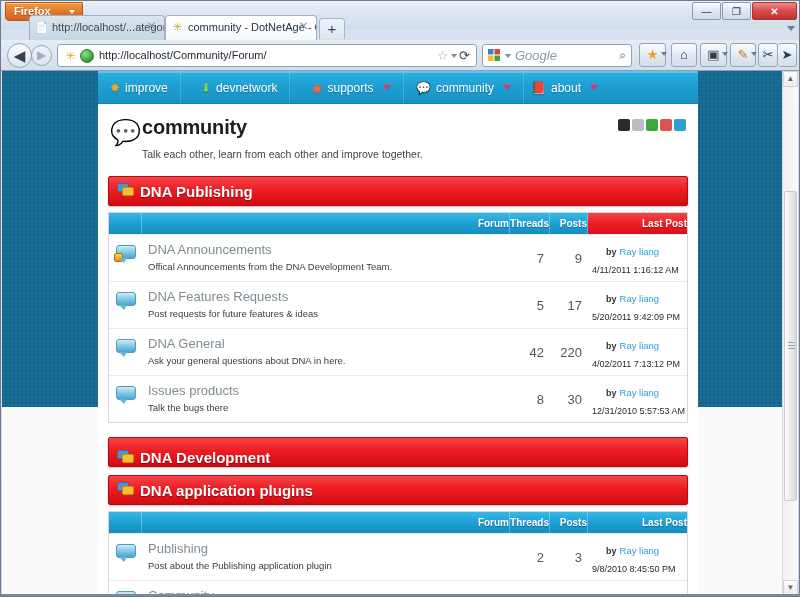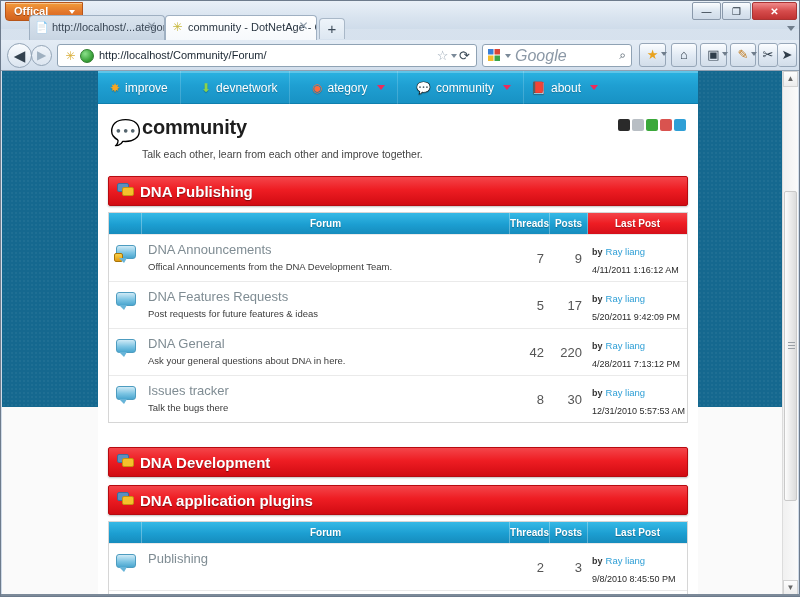--- a/index.html
+++ b/index.html
@@ -147,21 +147,21 @@
   #searchbar .se-icon {
     position: absolute; left: 4px; top: 3px; width: 15px; height: 15px;
   }
   #searchbar .se-caret {
     position: absolute; left: 22px; top: 9px;
     border-left: 3px solid transparent; border-right: 3px solid transparent;
     border-top: 4px solid #7b8a99;
   }
   #searchbar .se-text {
     position: absolute; left: 32px; top: 0; height: 28px; line-height: 21px;
-    font-size: 16px; font-style: italic; color: #8b98a6;
+    font-size: 13px; font-style: italic; color: #8b98a6;
   }
   #searchbar .se-mag {
     position: absolute; right: 5px; top: 3px; font-size: 12px; color: #56646f;
     line-height: 15px;
   }
   .tb-btn {
     position: absolute; top: 3px; height: 24px;
     background: linear-gradient(180deg,#fbfdff 0%,#e0e9f3 55%,#d2dde9 100%);
     border: 1px solid #96a6b8; border-radius: 3px;
     text-align: center; font-size: 13px; color: #2f3d4a; line-height: 22px;
@@ -295,21 +295,21 @@
     text-shadow: 0 1px 1px rgba(0,0,0,.45);
   }
 
   .forum-table {
     margin: 6px 10px 0 10px;
     border: 1px solid #d6d6d6; background: #fff;
   }
   .ft-head { display: flex; height: 21px; }
   .ft-head .th {
     font-size: 10px; font-weight: bold; color: #fff;
-    line-height: 21px; text-align: center;
+    line-height: 21px; text-align: right;
     text-shadow: 0 1px 1px rgba(0,0,0,.3);
     background: linear-gradient(180deg,#35b9e6 0%,#1c9ed1 55%,#168cbd 100%);
     border-right: 1px solid rgba(255,255,255,.3);
   }
   .ft-head .th.last {
     background: linear-gradient(180deg,#f4454a 0%,#ee1d23 50%,#d5101a 100%);
     border-right: none;
   }
   .th-ico    { width: 33px; }
   .th-forum  { flex: 1; }
@@ -345,38 +345,38 @@
   }
   .forum-desc { font-size: 9.5px; color: #3b3b3b; line-height: 14px; margin-top: 1px; }
   .td-thread, .td-posts {
     font-size: 13px; color: #555; text-align: right;
     padding-right: 6px; display: flex; align-items: center;
     justify-content: flex-end;
   }
   .td-thread { width: 40px; }
   .td-posts  { width: 38px; }
   .td-last   { width: 99px; padding-left: 4px; }
-  .lp-by { font-size: 9px; color: #333; font-weight: bold; }
+  .lp-by { font-size: 9px; color: #333; font-weight: bold; margin-left: 14px; }
   .lp-user { font-size: 9.5px; color: #2f9fd6; margin-left: 3px; font-weight: normal; }
   .lp-date { font-size: 9px; color: #2a2a2a; margin-top: 6px; }
 
   
   #taskbar-strip {
     position: absolute; left: 0; bottom: 0; width: 800px; height: 2px;
     background: #7c8a99;
   }
 </style>
 </head>
 <body>
 
 <div id="browser-window">
 
   <div id="titlebar">
     <div id="firefox-button">
-      <span>Offical</span>
+      <span>Firefox</span>
       <span class="ff-caret"></span>
     </div>
     <div id="window-controls">
       <div class="win-btn">
         <span class="glyph">—</span>
       </div>
       <div class="win-btn">
         <span class="glyph">❐</span>
       </div>
       <div class="win-btn close">
@@ -468,21 +468,21 @@
         <div class="nav-item" style="left:0;">
           <span class="nav-ico" style="color:#f5a623;">✸</span>
           <span>improve</span>
         </div>
         <div class="nav-item" style="left:91px;">
           <span class="nav-ico" style="color:#8bd34a;">⬇</span>
           <span>devnetwork</span>
         </div>
         <div class="nav-item" style="left:202px;">
           <span class="nav-ico" style="color:#ff6a3d;">◉</span>
-          <span>ategory</span>
+          <span>supports</span>
           <span class="nav-caret"></span>
         </div>
         <div class="nav-item" style="left:306px;">
           <span class="nav-ico" style="color:#f5c12c;">💬</span>
           <span>community</span>
           <span class="nav-caret"></span>
         </div>
         <div class="nav-item" style="left:421px;border-right:none;">
           <span class="nav-ico" style="color:#b6603c;">📕</span>
           <span>about</span>
@@ -555,40 +555,40 @@
           <div class="ft-row">
             <div class="td td-ico"><span class="ico-bubble"></span></div>
             <div class="td td-forum">
               <div class="forum-name">DNA General</div>
               <div class="forum-desc">Ask your general questions about DNA in here.</div>
             </div>
             <div class="td td-thread">42</div>
             <div class="td td-posts">220</div>
             <div class="td td-last">
               <div><span class="lp-by">by</span><span class="lp-user">Ray liang</span></div>
-              <div class="lp-date">4/28/2011 7:13:12 PM</div>
+              <div class="lp-date">4/02/2011 7:13:12 PM</div>
             </div>
           </div>
 
           <div class="ft-row">
             <div class="td td-ico"><span class="ico-bubble"></span></div>
             <div class="td td-forum">
-              <div class="forum-name">Issues tracker</div>
+              <div class="forum-name">Issues products</div>
               <div class="forum-desc">Talk the bugs there</div>
             </div>
             <div class="td td-thread">8</div>
             <div class="td td-posts">30</div>
             <div class="td td-last">
               <div><span class="lp-by">by</span><span class="lp-user">Ray liang</span></div>
               <div class="lp-date">12/31/2010 5:57:53 AM</div>
             </div>
           </div>
         </div>
 
-        <div class="section-banner" style="margin-top:24px;">
+        <div class="section-banner" style="margin-top:14px;align-items:flex-end;">
           <span class="sec-ico">
             <span class="bubble-back"></span>
               <span class="bubble-front"></span>
           </span>
           <span class="sec-title">DNA Development</span>
         </div>
 
         <div class="section-banner" style="margin-top:8px;">
           <span class="sec-ico">
             <span class="bubble-back"></span>
@@ -603,20 +603,21 @@
             <div class="th th-forum">Forum</div>
             <div class="th th-thread">Threads</div>
             <div class="th th-posts">Posts</div>
             <div class="th th-last last" style="background:linear-gradient(180deg,#35b9e6 0%,#1c9ed1 55%,#168cbd 100%);">Last Post</div>
           </div>
 
           <div class="ft-row">
             <div class="td td-ico"><span class="ico-bubble"></span></div>
             <div class="td td-forum">
               <div class="forum-name">Publishing</div>
+              <div class="forum-desc">Post about the Publishing application plugin</div>
             </div>
             <div class="td td-thread">2</div>
             <div class="td td-posts">3</div>
             <div class="td td-last">
               <div><span class="lp-by">by</span><span class="lp-user">Ray liang</span></div>
               <div class="lp-date">9/8/2010 8:45:50 PM</div>
             </div>
           </div>
 
           <div class="ft-row">

